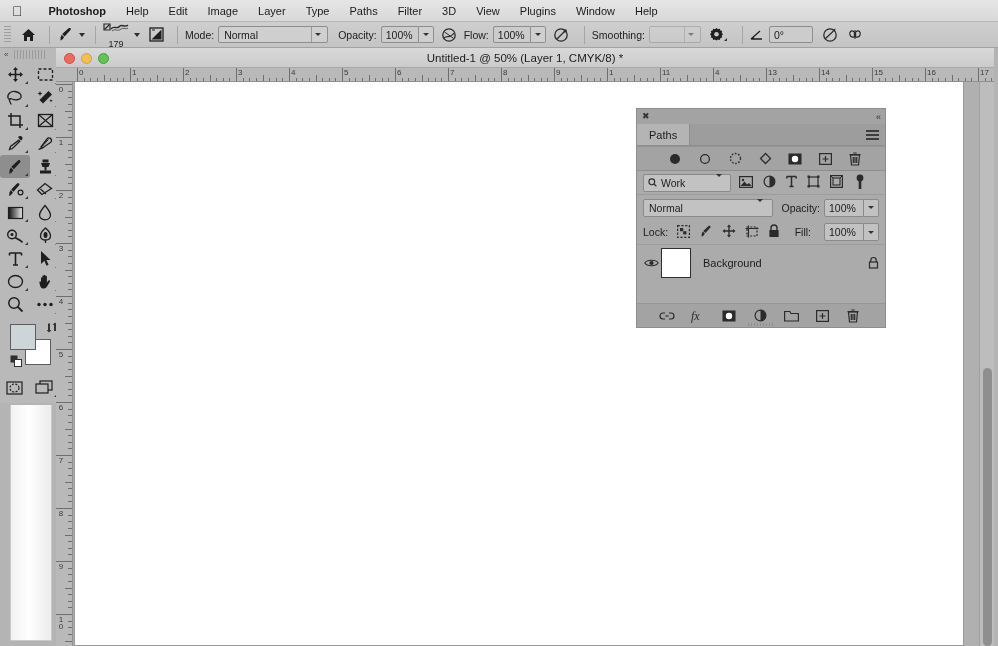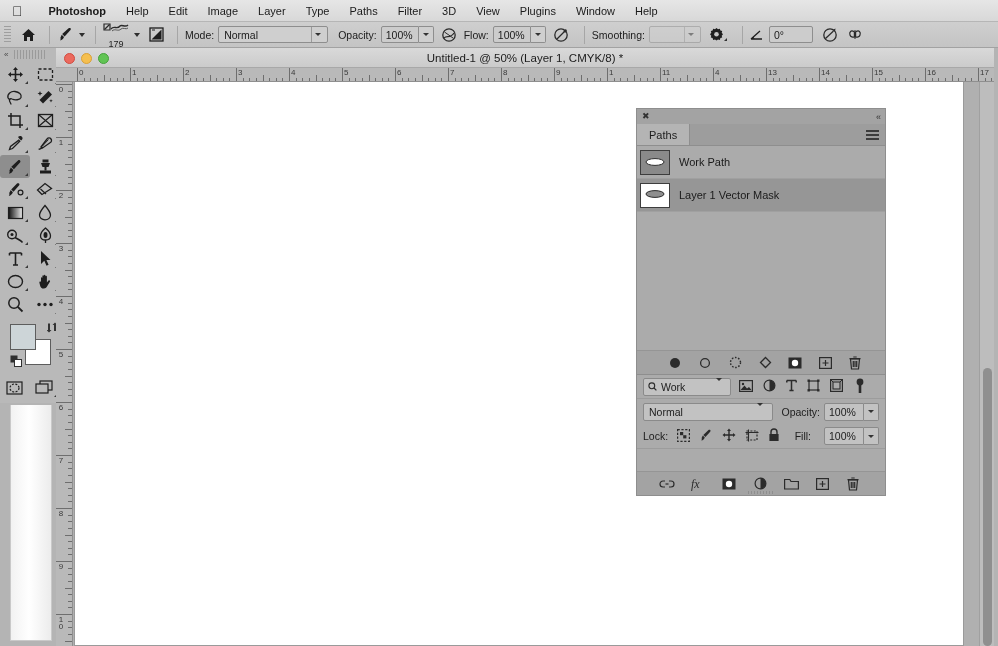--- a/index.html
+++ b/index.html
@@ -926,39 +926,20 @@
         <div class="tab">
           <span>Paths</span>
         </div>
         <div class="hamburger">
             <i></i>
             <i></i>
             <i></i>
           </div>
       </div>
 
-      <div class="plist">
-        <div class="prow">
-          <div class="pthumb gray">
-            <svg width="24" height="18" viewBox="0 0 24 18">
-                <ellipse cx="12" cy="9" rx="9" ry="3.4" fill="#ffffff" stroke="#2b2b2b" stroke-width="1"></ellipse>
-              </svg>
-          </div>
-          <span class="pname">Work Path</span>
-        </div>
-        <div class="prow selected">
-          <div class="pthumb">
-            <svg width="24" height="18" viewBox="0 0 24 18">
-                <ellipse cx="12" cy="8" rx="9" ry="3.4" fill="#8e8e8e" stroke="#2b2b2b" stroke-width="1"></ellipse>
-              </svg>
-          </div>
-          <span class="pname">Layer 1 Vector Mask</span>
-        </div>
-        <div class="panel-body-fill"></div>
-      </div>
 
       <div class="panel-foot">
         <span class="fbtn">
           <svg width="12" height="12" viewBox="0 0 12 12">
               <circle cx="6" cy="6" r="5" fill="#2b2b2b"></circle>
             </svg>
         </span>
         <span class="fbtn">
           <svg width="12" height="12" viewBox="0 0 12 12">
               <circle cx="6" cy="6" r="4.4" fill="none" stroke="#2b2b2b" stroke-width="1.3"></circle>
@@ -1105,20 +1086,36 @@
         <div style="display:flex;">
           <div class="num-field">100%</div>
           <div class="num-step">
               <i class="tiny-caret"></i>
             </div>
         </div>
       </div>
 
       <div>
 
+        <div class="lrow">
+          <span class="eye">
+            <svg width="15" height="10" viewBox="0 0 15 10">
+                <path d="M0.8 5 C3 1.4 12 1.4 14.2 5 C12 8.6 3 8.6 0.8 5 Z" fill="none" stroke="#2b2b2b" stroke-width="1.1"></path>
+                <circle cx="7.5" cy="5" r="2.1" fill="#2b2b2b"></circle>
+              </svg>
+          </span>
+          <span class="lthumb"></span>
+          <span class="lname">Background</span>
+          <span class="lock-ico">
+            <svg width="11" height="13" viewBox="0 0 11 13">
+                <path d="M2.8 6 L2.8 4.2 A2.7 2.7 0 0 1 8.2 4.2 L8.2 6" fill="none" stroke="#2b2b2b" stroke-width="1.2"></path>
+                <rect x="1.5" y="6" width="8" height="6" fill="none" stroke="#2b2b2b" stroke-width="1.2"></rect>
+              </svg>
+          </span>
+        </div>
         <div class="layers-fill"></div>
       </div>
 
       <div class="panel-foot" style="position:relative; padding-right:24px; gap:15px;">
         <span class="fbtn">
           <svg width="16" height="10" viewBox="0 0 16 10">
               <path d="M6.5 5 L9.5 5" stroke="#2b2b2b" stroke-width="1.2"></path>
               <path d="M6 2 L4 2 A3 3 0 0 0 4 8 L6 8" fill="none" stroke="#2b2b2b" stroke-width="1.2"></path>
               <path d="M10 2 L12 2 A3 3 0 0 1 12 8 L10 8" fill="none" stroke="#2b2b2b" stroke-width="1.2"></path>
             </svg>

